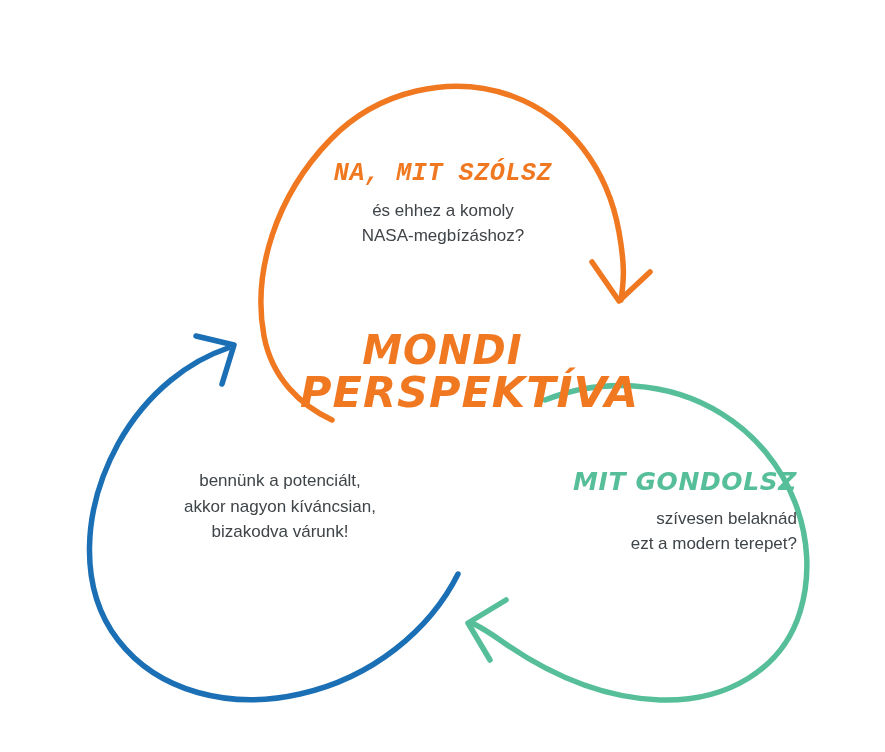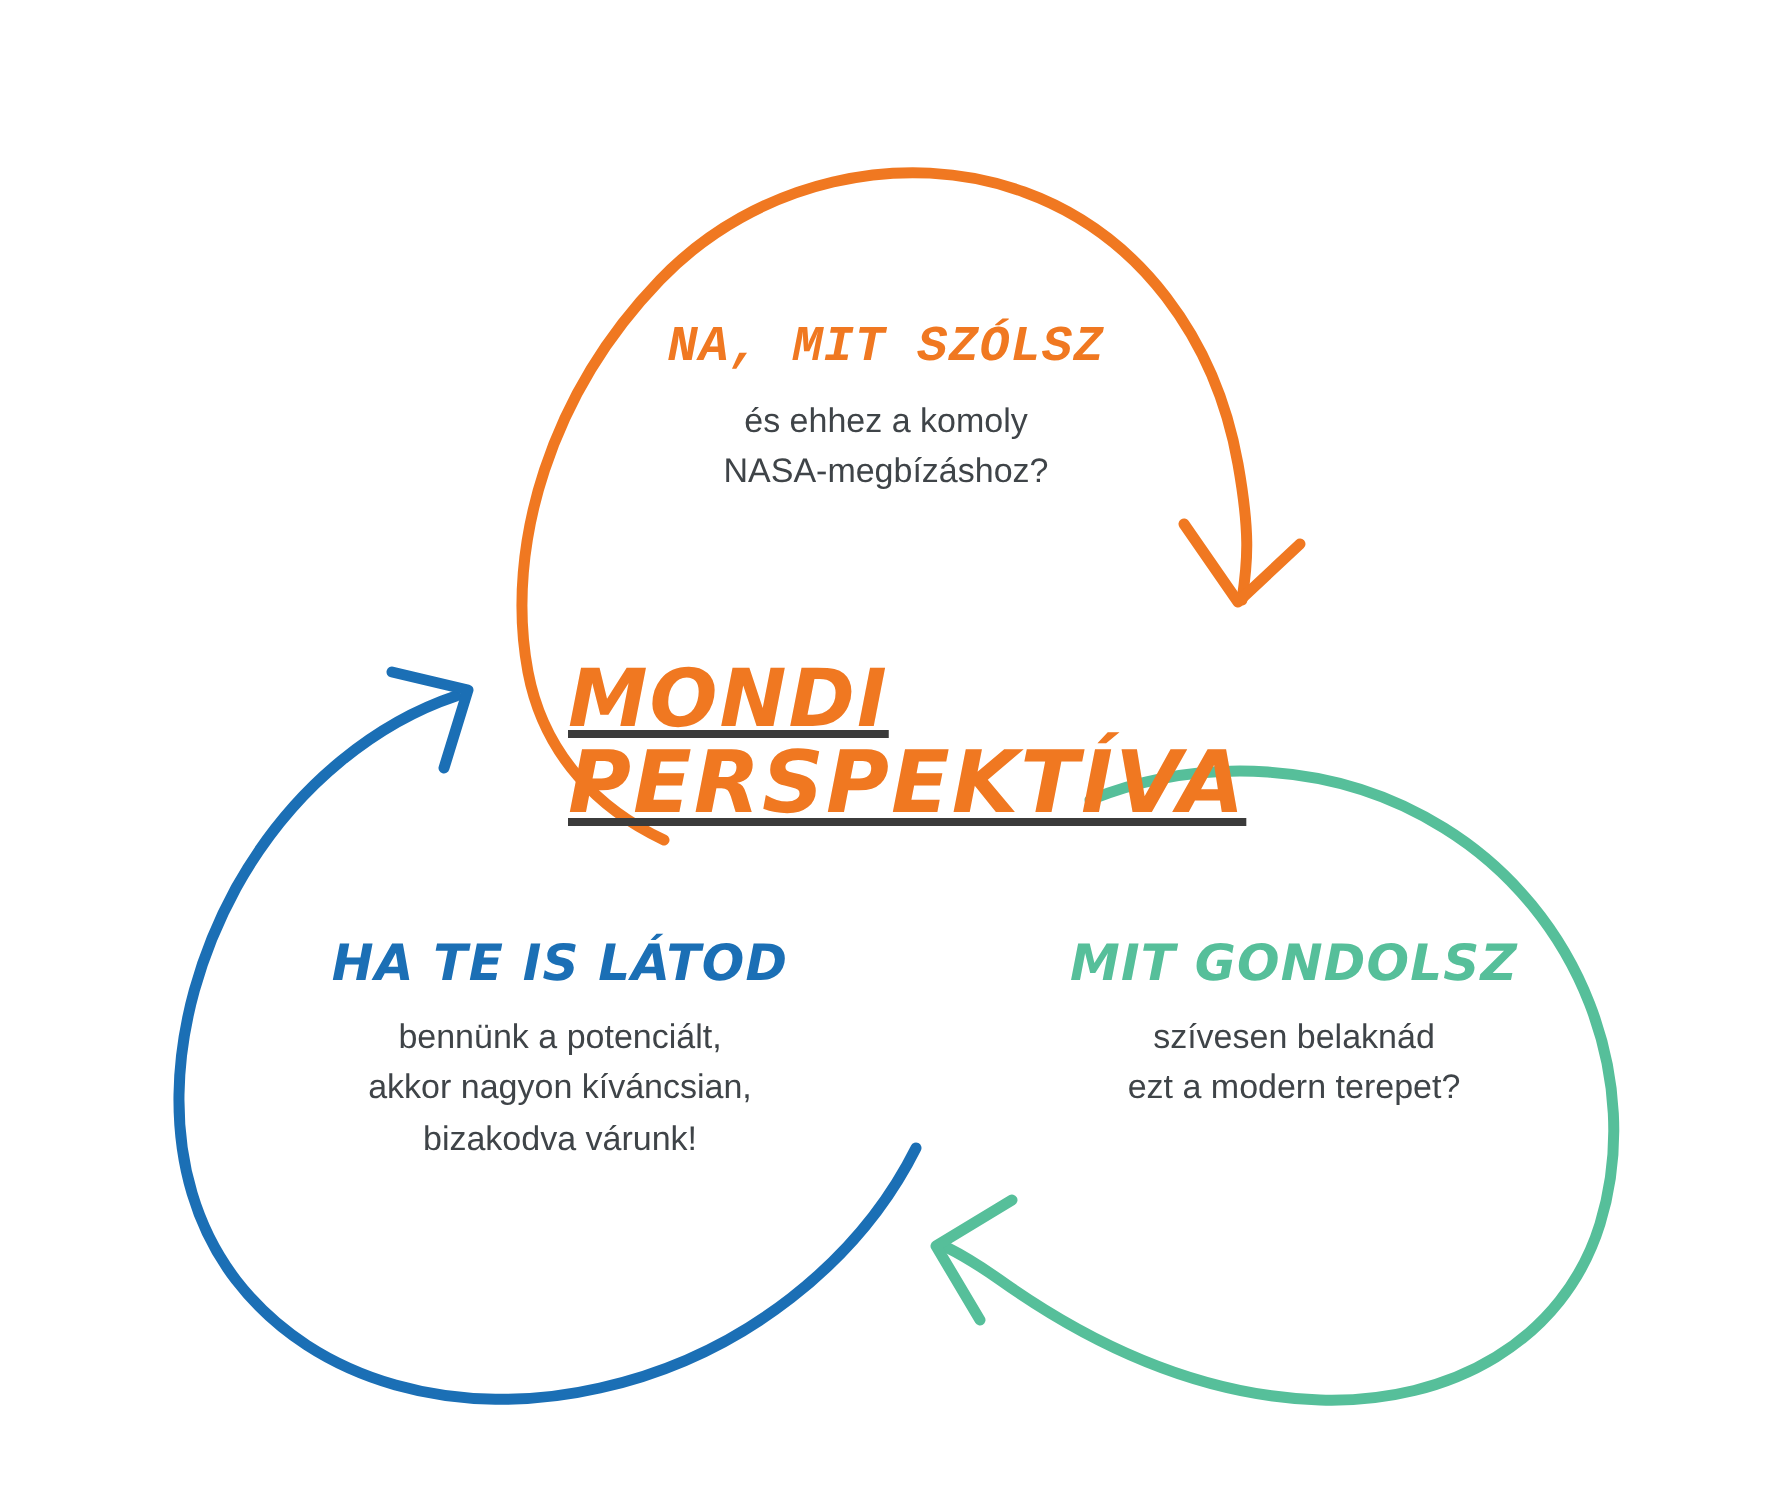--- a/index.html
+++ b/index.html
@@ -51,25 +51,24 @@
   }
   .body-text {
     font-family: "Liberation Sans", sans-serif;
     font-size: 17px;
     line-height: 1.5;
     color: #3f4448;
   }
   
   #center-title {
     position: absolute;
-    left: 284px;
+    left: 300px;
     top: 330px;
     width: 285px;
-    text-align: left;
-    text-decoration: underline;
+    text-align: center;
   }
   #center-title .title-line {
     font-family: "DejaVu Sans", sans-serif;
     font-weight: bold;
     font-style: italic;
     text-transform: uppercase;
     color: #f07821;
     letter-spacing: 1px;
     line-height: 1.02;
   }
@@ -82,20 +81,21 @@
     top: 160px;
     width: 400px;
   }
   #block-top .heading { color: #f07821; font-family: Liberation Mono, monospace; }
 
   
   #block-right {
     left: 497px;
     top: 468px;
     width: 300px;
+    text-align: right;
   }
   #block-right .heading { color: #56bf9a; }
 
   
   #block-left {
     left: 130px;
     top: 468px;
     width: 300px;
   }
   #block-left .heading { color: #1b6fb5; }
@@ -154,21 +154,20 @@
 
     <div class="block" id="block-right">
       <div class="heading">Mit gondolsz</div>
       <div class="body-text">
         <div>szívesen belaknád</div>
         <div>ezt a modern terepet?</div>
       </div>
     </div>
 
     <div class="block" id="block-left">
-      <div class="heading">Ha te is látod</div>
       <div class="body-text">
         <div>bennünk a potenciált,</div>
         <div>akkor nagyon kíváncsian,</div>
         <div>bizakodva várunk!</div>
       </div>
     </div>
 
   </div>
 </div>
 

